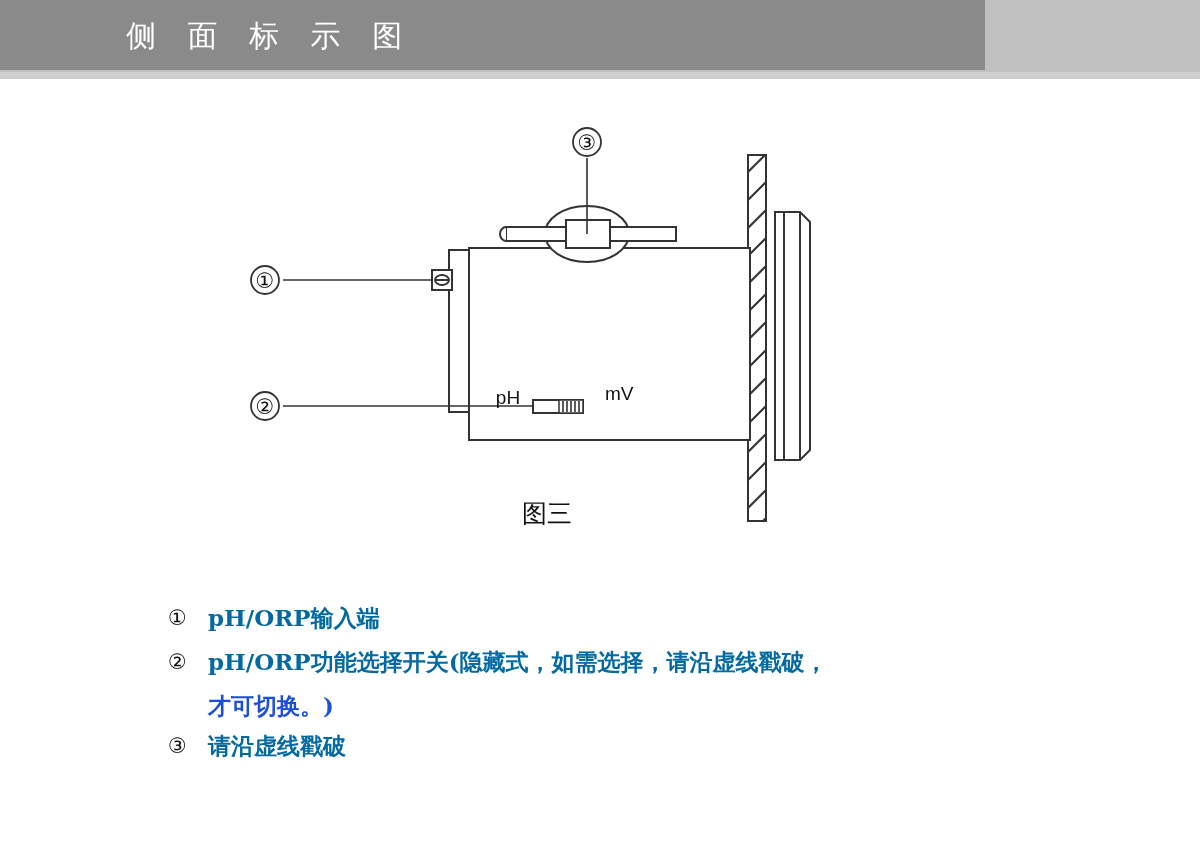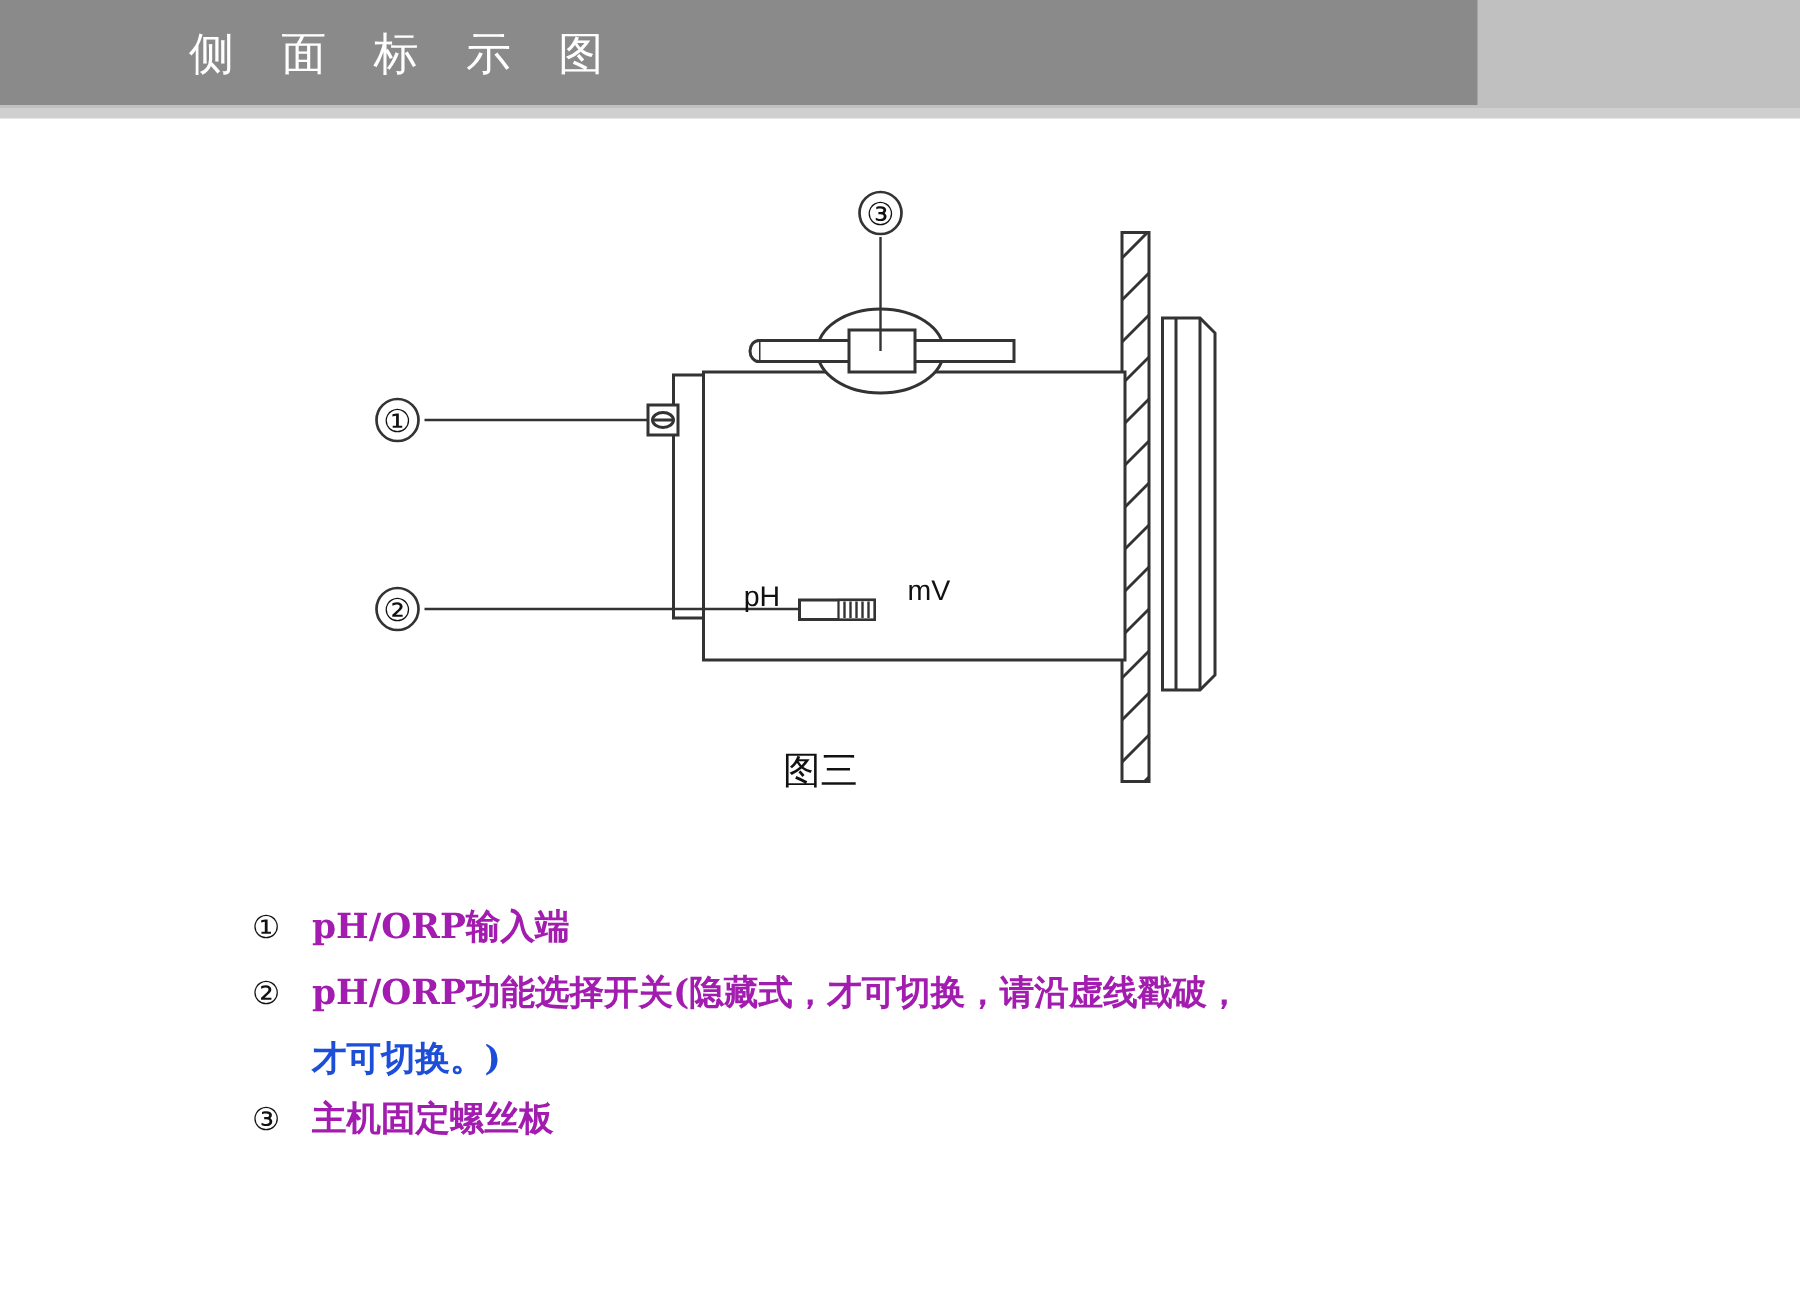--- a/index.html
+++ b/index.html
@@ -54,21 +54,21 @@
     font-family:"DejaVu Sans", sans-serif;
     font-size:21px;
     line-height:40px;
     color:#111;
   }
   .legend-text{
     flex:1 1 auto;
     font-family:"DejaVu Serif", serif;
     font-size:23px;
     line-height:40px;
-    color:#a21caf;
+    color:#0369a1;
     font-weight:700;
   }
   .legend-cont{
     margin-left:40px;
     font-family:"DejaVu Serif", serif;
     font-size:23px;
     line-height:40px;
     color:#1d4ed8;
     font-weight:700;
   }
@@ -208,27 +208,27 @@
 
 <div class="legend">
 
   <div class="legend-row">
     <span class="legend-num">①</span>
     <span class="legend-text">pH/ORP输入端</span>
   </div>
 
   <div class="legend-row">
     <span class="legend-num">②</span>
-    <span class="legend-text">pH/ORP功能选择开关(隐藏式，才可切换，请沿虚线戳破，</span>
+    <span class="legend-text">pH/ORP功能选择开关(隐藏式，如需选择，请沿虚线戳破，</span>
   </div>
   <div class="legend-cont">才可切换。)</div>
 
   <div class="legend-row">
     <span class="legend-num">③</span>
-    <span class="legend-text">主机固定螺丝板</span>
+    <span class="legend-text">请沿虚线戳破</span>
   </div>
 
 </div>
 
 <div class="footer">
   
   
   
 </div>
 

